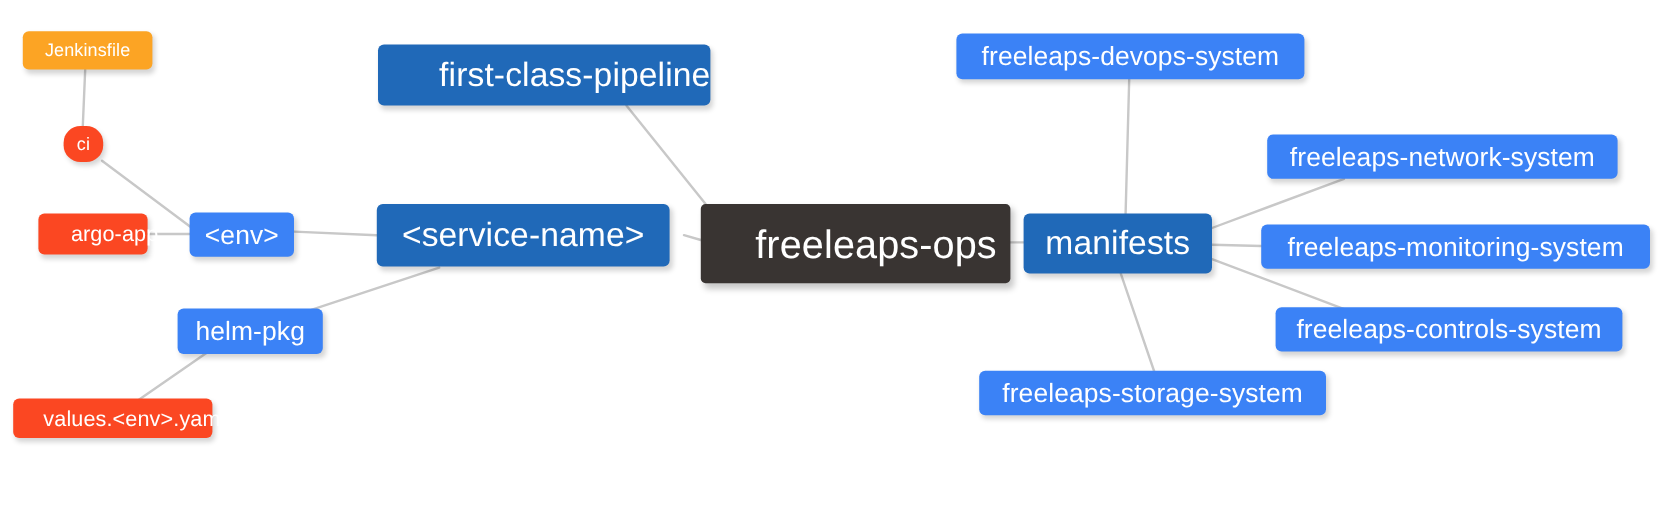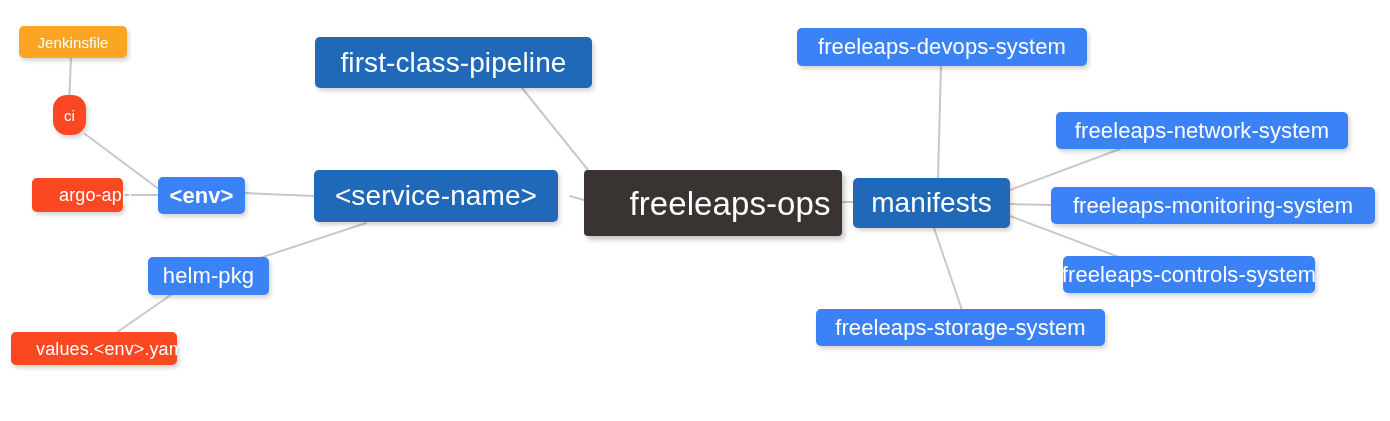--- a/index.html
+++ b/index.html
@@ -101,29 +101,29 @@
   </svg>
 
   <div class="node root" style="left:584px; top:170px; width:258px; height:66px;">
     <span>freeleaps-ops</span>
   </div>
 
   <div class="node blue lvl1" style="left:314px; top:170px; width:244px; height:52px;">
     <span>&lt;service-name&gt;</span>
   </div>
 
-  <div class="node blue lvl1" style="left:315px; top:37px; width:277px; height:51px;">
+  <div class="node blue lvl1" style="left:315px; top:37px; width:277px; height:51px;justify-content:flex-end;">
     <span>first-class-pipeline</span>
   </div>
 
-  <div class="node green lvl2" style="left:158px; top:177px; width:87px; height:37px;font-weight:bold;">
+  <div class="node green lvl2" style="left:158px; top:177px; width:87px; height:37px;">
     <span>&lt;env&gt;</span>
   </div>
 
-  <div class="node red lvl4" style="left:53px; top:95px; width:33px; height:40px;border-radius:14px;">
+  <div class="node red lvl4" style="left:53px; top:105px; width:33px; height:30px;border-radius:14px;">
     <span>ci</span>
   </div>
 
   <div class="node orange lvl4" style="left:19px; top:26px; width:108px; height:32px;">
     <span>Jenkinsfile</span>
   </div>
 
   <div class="node red lvl3" style="left:32px; top:178px; width:91px; height:34px;">
     <span>argo-app</span>
   </div>
@@ -145,21 +145,21 @@
   </div>
 
   <div class="node green lvl2" style="left:1056px; top:112px; width:292px; height:37px;">
     <span>freeleaps-network-system</span>
   </div>
 
   <div class="node green lvl2" style="left:1051px; top:187px; width:324px; height:37px;text-align:center;">
     <span>freeleaps-monitoring-system</span>
   </div>
 
-  <div class="node green lvl2" style="left:1063px; top:256px; width:252px; height:37px;">
+  <div class="node green lvl2" style="left:1063px; top:256px; width:289px; height:37px;">
     <span>freeleaps-controls-system</span>
   </div>
 
   <div class="node green lvl2" style="left:816px; top:309px; width:289px; height:37px;">
     <span>freeleaps-storage-system</span>
   </div>
 
 </div>
 
 </body></html>

